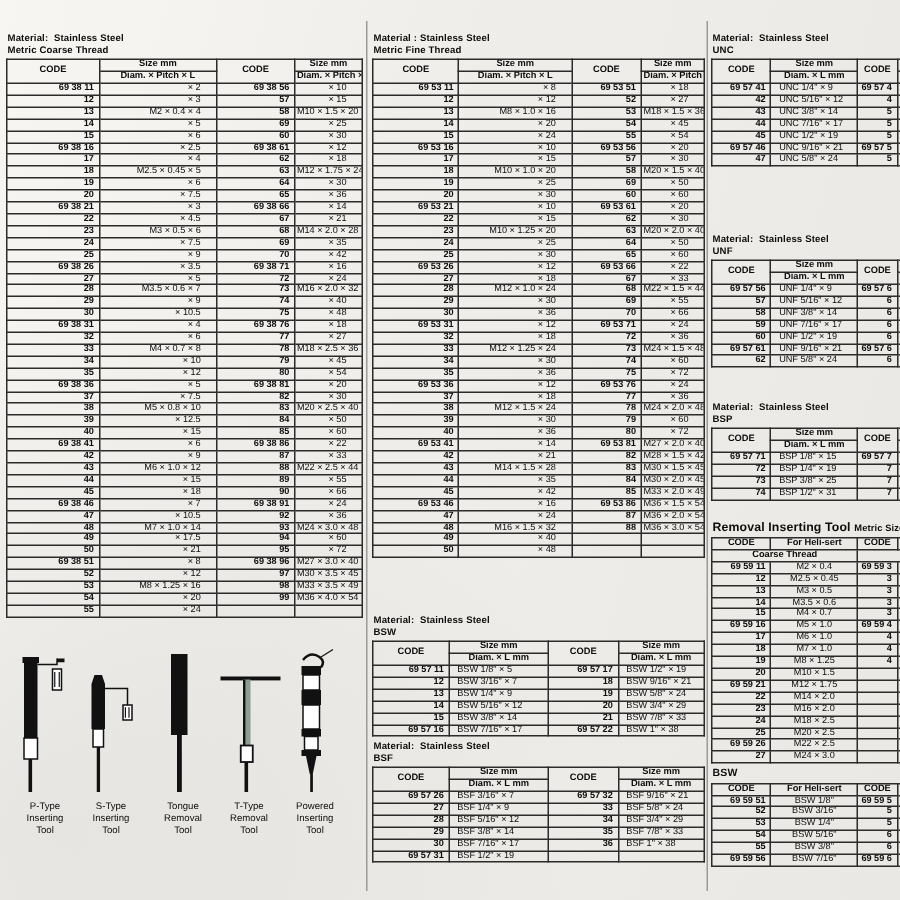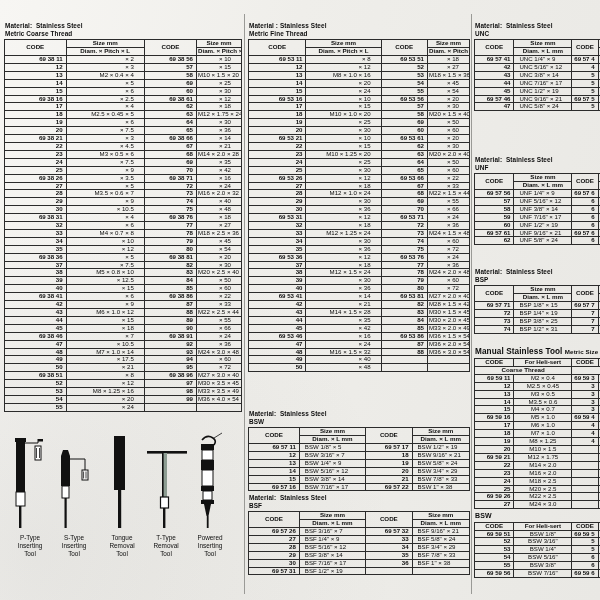--- a/index.html
+++ b/index.html
@@ -1012,21 +1012,21 @@
             <td class="code">74</td>
             <td class="sz l">BSP  1/2" × 31</td>
             <td class="code">7</td>
             <td class="sz l noR">7</td>
           </tr>
         </tbody>
     </table>
   </div>
 
   <div class="col colC" style="top:344px">
-    <div class="sectitle"><span>Manual Stainless Tool</span> <span class="sub">Metric Size</span></div>
+    <div class="sectitle"><span>Removal Inserting Tool</span> <span class="sub">Metric Size</span></div>
     <table class="t">
       <colgroup>
           <col style="width:30%">
           <col style="width:44%">
           <col style="width:20%">
           <col style="width:6%">
         </colgroup>
       <thead>
         <tr>
           <th>CODE</th>

